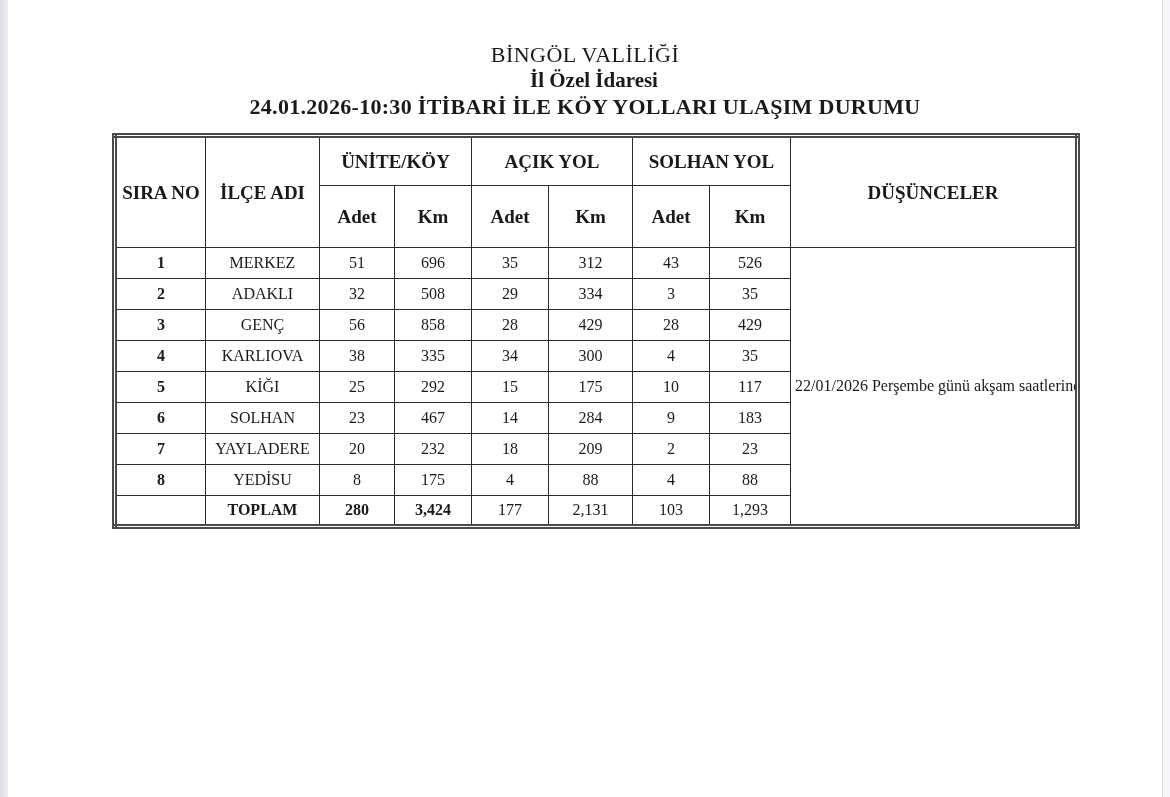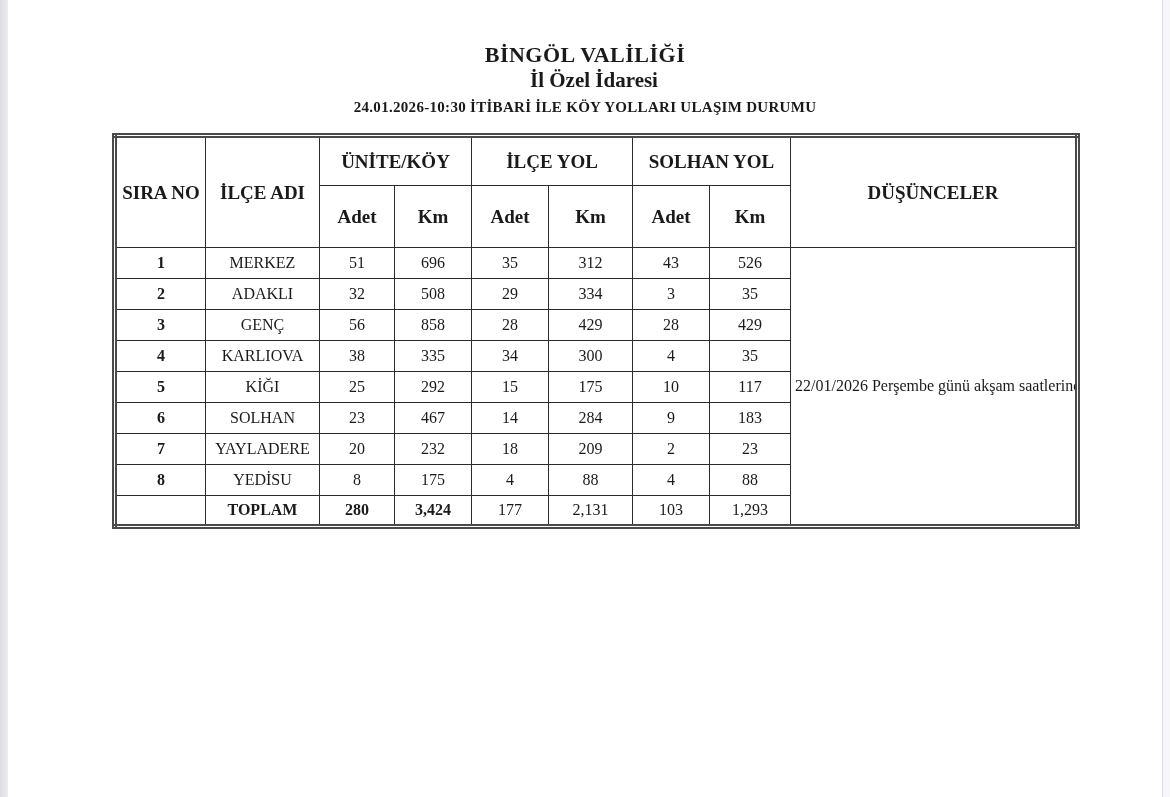--- a/index.html
+++ b/index.html
@@ -31,32 +31,32 @@
   }
   .titles {
     position: absolute;
     top: 42px;
     left: 0;
     width: 100%;
     text-align: center;
   }
   .title-1 {
     font-size: 22px;
-    font-weight: bold;
+    font-weight: normal;
     line-height: 26px;
     letter-spacing: 0.5px;
   }
   .title-2 {
     font-size: 21px;
     font-weight: bold;
     line-height: 25px;
     margin-left: 18px;
   }
   .title-3 {
-    font-size: 15px;
+    font-size: 22px;
     font-weight: bold;
     line-height: 28px;
     letter-spacing: 0.3px;
   }
   table.roads {
     position: absolute;
     left: 112px;
     top: 133px;
     width: 963px;
     border-collapse: collapse;
@@ -119,21 +119,21 @@
       <col style="width:84px">
       <col style="width:77px">
       <col style="width:81px">
       <col style="width:287px">
     </colgroup>
     <tbody>
         <tr class="hdr-top">
       <th rowspan="2">SIRA NO</th>
       <th rowspan="2">İLÇE ADI</th>
       <th colspan="2">ÜNİTE/KÖY</th>
-      <th colspan="2">İLÇE YOL</th>
+      <th colspan="2">AÇIK YOL</th>
       <th colspan="2">SOLHAN YOL</th>
       <th rowspan="2">DÜŞÜNCELER</th>
     </tr>
     <tr class="hdr-sub">
       <th>Adet</th>
       <th>Km</th>
       <th>Adet</th>
       <th>Km</th>
       <th>Adet</th>
       <th>Km</th>

